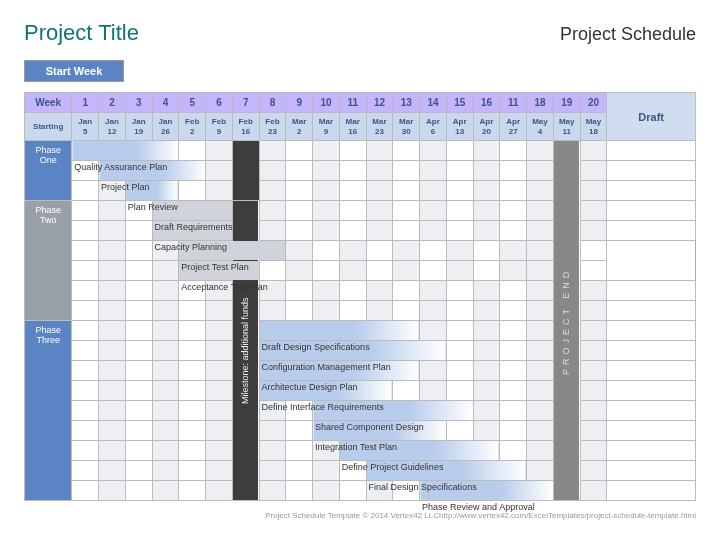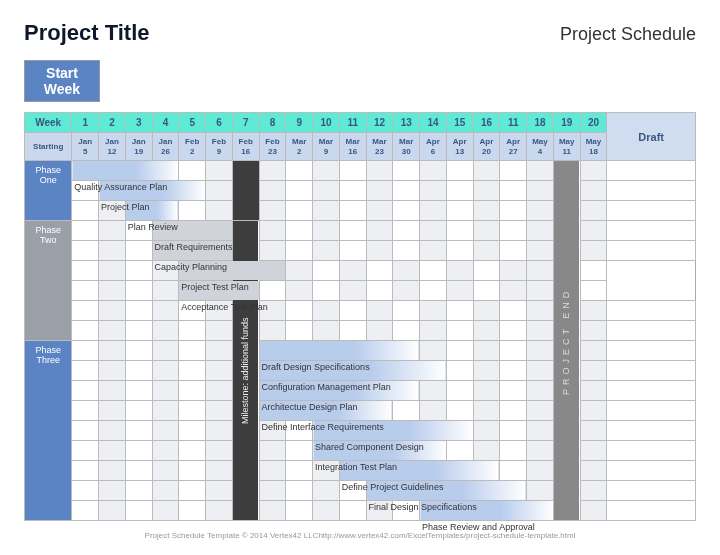--- a/index.html
+++ b/index.html
@@ -1,43 +1,43 @@
 <!DOCTYPE html>
 <html><head>
 <meta charset="utf-8">
 <style>
   * { box-sizing: border-box; margin: 0; padding: 0; }
   body { font-family: Arial, sans-serif; font-size: 11px; background: #fff; width: 720px; height: 555px; padding: 20px 24px; color: #333; }
   .header { display: flex; justify-content: space-between; align-items: baseline; margin-bottom: 14px; }
-  .title { font-size: 22px; color: #0f172a; font-weight: bold; }
+  .title { font-size: 22px; color: #0f766e; font-weight: normal; }
   .subtitle { font-size: 18px; color: #333; font-weight: normal; text-align: center; }
   .startweek-row { display: flex; align-items: center; margin-bottom: 10px; }
-  .startweek-label { background: #5b84c4; color: #fff; font-weight: bold; font-size: 14px; padding: 4px 10px; width: 76px; text-align: center; border: 1px solid #999; }
+  .startweek-label { background: #5b84c4; color: #fff; font-weight: bold; font-size: 11px; padding: 4px 10px; width: 100px; text-align: center; border: 1px solid #999; }
   .startweek-value { background: #fff; border: 1px solid #999; border-left: none; padding: 4px 14px; font-size: 12px; min-width: 90px; text-align: center; }
   .grid { border: 1px solid #aaa; border-collapse: collapse; width: 672px; }
   .grid td, .grid th { border: 1px solid #bbb; padding: 0; font-size: 9px; }
-  .week-head th { background: #5eead4; color: #3a5683; font-weight: bold; text-align: center; height: 20px; font-size: 10px; }
+  .week-head th { background: #c4b5fd; color: #3a5683; font-weight: bold; text-align: center; height: 20px; font-size: 10px; }
   .week-head th.phase-col { width: 46px; }
   .week-head th.wk { width: 26px; }
   .week-head th.notes { width: 86px; background: #d0dcf0; font-size: 11px; }
   .date-head th { background: #cad8ee; color: #3a5683; text-align: center; height: 28px; font-size: 8px; line-height: 1.2; }
   .phase-col { background: #888; color: #fff; }
   .phase-one { background: #5b84c4 !important; color: #fff; vertical-align: top; text-align: center; font-size: 10px; padding-top: 4px !important; }
   .phase-two { background: #9aa0a7 !important; color: #fff; vertical-align: top; text-align: center; font-size: 10px; padding-top: 4px !important; }
   .phase-three { background: #5b84c4 !important; color: #fff; vertical-align: top; text-align: center; font-size: 10px; padding-top: 4px !important; }
   .row { height: 20px; }
   .cell { position: relative; height: 20px; }
   .alt { background: #edeff2; }
   .milestone { background: #3d3d3d; color: #eee; text-align: center; font-size: 7px; writing-mode: vertical-rl; transform: rotate(180deg); vertical-align: middle; }
   .project-end { background: #888; color: #ddd; text-align: center; writing-mode: vertical-rl; transform: rotate(180deg); font-size: 10px; letter-spacing: 4px; vertical-align: middle; }
   .bar-cell { position: relative; padding: 0 !important; }
   .bar-label { position: absolute; left: 2px; top: 21px; white-space: nowrap; font-size: 9px; color: #333; z-index: 2; }
   .bar1 { background: linear-gradient(to right, #b8ccec 60%, #fff); }
   .bar2 { background: #d0d4da; }
-  .footer { display: flex; justify-content: center; margin-top: 10px; font-size: 8px; color: #999; }
+  .footer { display: flex; justify-content: flex-end; margin-top: 10px; font-size: 8px; color: #999; }
   .notes-cell { background: #fff; }
 </style>
 </head>
 <body>
 
 <div class="header">
   <div class="title">Project Title</div>
   <div class="subtitle">Project Schedule</div>
 </div>
 

